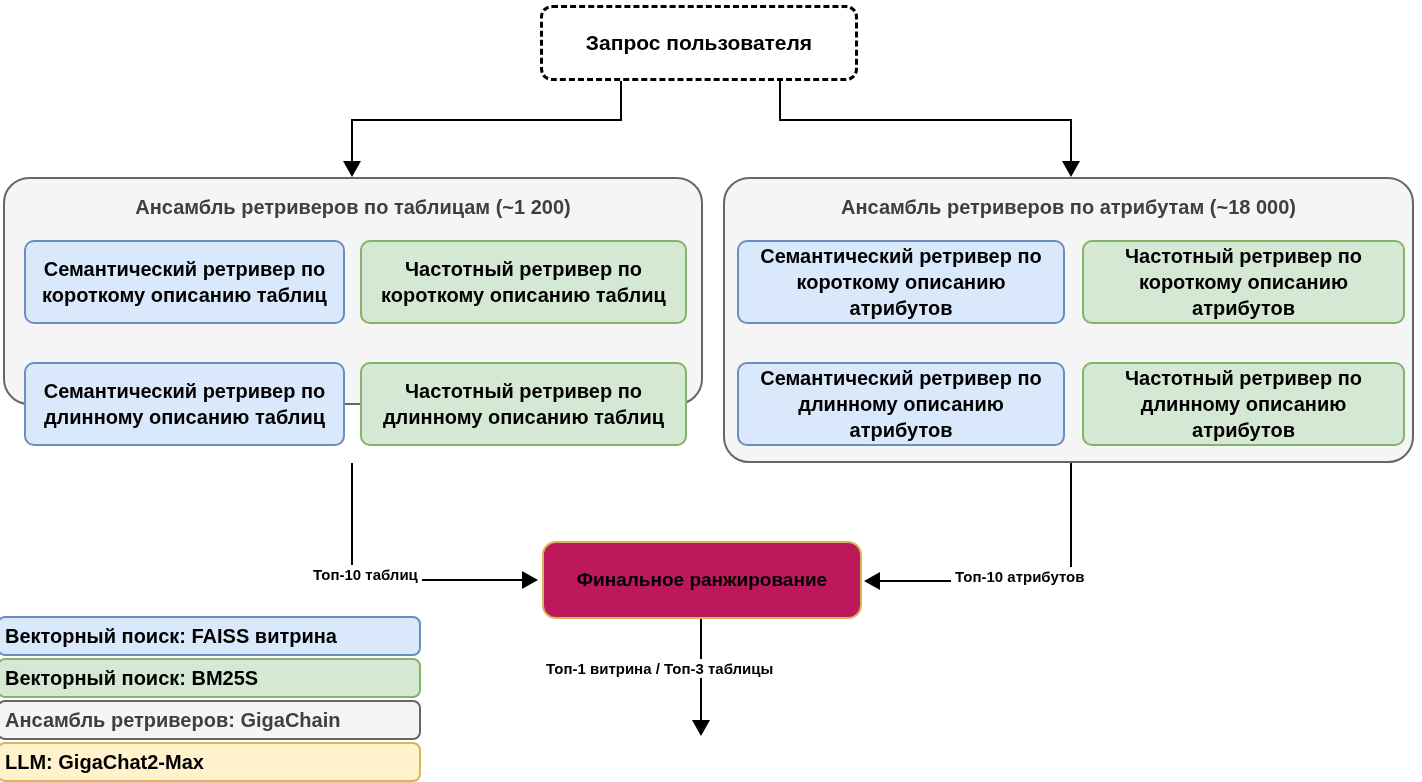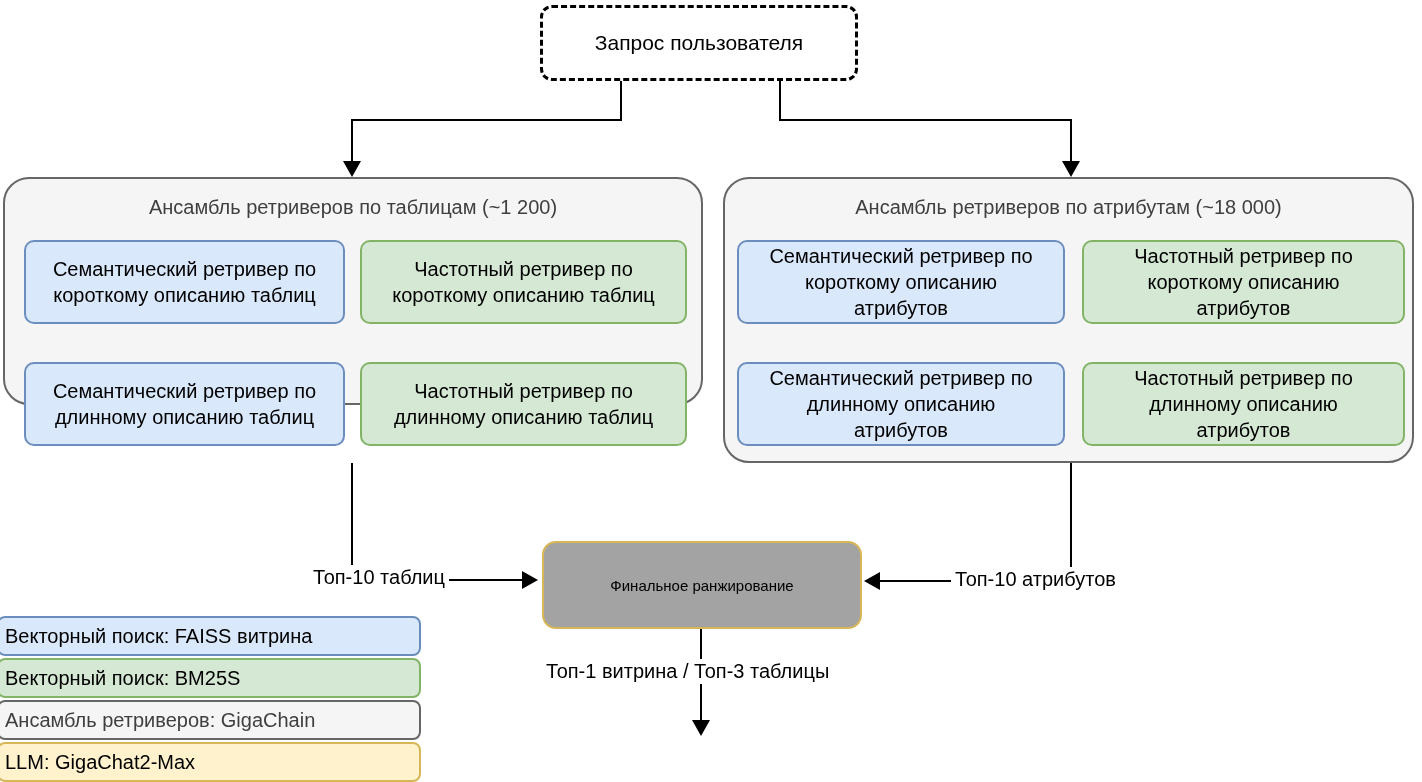--- a/index.html
+++ b/index.html
@@ -1,18 +1,18 @@
 <!DOCTYPE html>
 <html><head>
 <meta charset="utf-8">
 <style>
   html,body{margin:0;padding:0;background:#fff;}
   .canvas{
     position:relative;width:1422px;height:782px;background:#ffffff;
-    font-family:"Liberation Sans",sans-serif;color:#000;overflow:hidden;
+    font-family:"Liberation Sans",sans-serif;color:#000;overflow:hidden;font-weight:bold;
   }
   
   .line{position:absolute;background:#000;z-index:1;}
   .arrow{position:absolute;width:0;height:0;z-index:1;}
   .arrow.down{border-left:9px solid transparent;border-right:9px solid transparent;border-top:16px solid #000;}
   .arrow.right{border-top:9px solid transparent;border-bottom:9px solid transparent;border-left:16px solid #000;}
   .arrow.left{border-top:9px solid transparent;border-bottom:9px solid transparent;border-right:16px solid #000;}
   
   .node-dashed{
     position:absolute;left:540px;top:5px;width:318px;height:76px;
@@ -35,26 +35,26 @@
   .freq{background:#d5e8d4;border:2px solid #82b366;}
   #ens-tables .r0{left:19px;top:61px;width:321px;}
   #ens-tables .r1{left:355px;top:61px;width:327px;}
   #ens-tables .r2{left:19px;top:183px;width:321px;}
   #ens-tables .r3{left:355px;top:183px;width:327px;}
   #ens-attrs .r0{left:12px;top:61px;width:328px;}
   #ens-attrs .r1{left:357px;top:61px;width:323px;}
   #ens-attrs .r2{left:12px;top:183px;width:328px;}
   #ens-attrs .r3{left:357px;top:183px;width:323px;}
   .final-box{
-    position:absolute;left:542px;top:541px;width:320px;height:88px;
-    background:#a3a3a3;border:2px solid #d6b656;border-radius:14px;box-sizing:border-box;
-    display:flex;align-items:center;justify-content:center;font-size:15px;z-index:2;
+    position:absolute;left:542px;top:541px;width:320px;height:78px;
+    background:#be185d;border:2px solid #d6b656;border-radius:14px;box-sizing:border-box;
+    display:flex;align-items:center;justify-content:center;font-size:19px;z-index:2;
   }
   .edge-label{
-    position:absolute;background:#ffffff;font-size:20px;padding:1px 4px;z-index:4;white-space:nowrap;
+    position:absolute;background:#ffffff;font-size:15px;padding:1px 4px;z-index:4;white-space:nowrap;
   }
   #lbl-final-output{width:320px;}
   
   .legend-item{
     position:absolute;left:-3px;width:424px;height:40px;border-radius:8px;
     box-sizing:border-box;display:flex;align-items:center;padding-left:6px;
     font-size:20px;z-index:2;border:2px solid;
   }
   .leg-vector{top:616px;background:#dae8fc;border-color:#6c8ebf;}
   .leg-frequency{top:658px;background:#d5e8d4;border-color:#82b366;}

